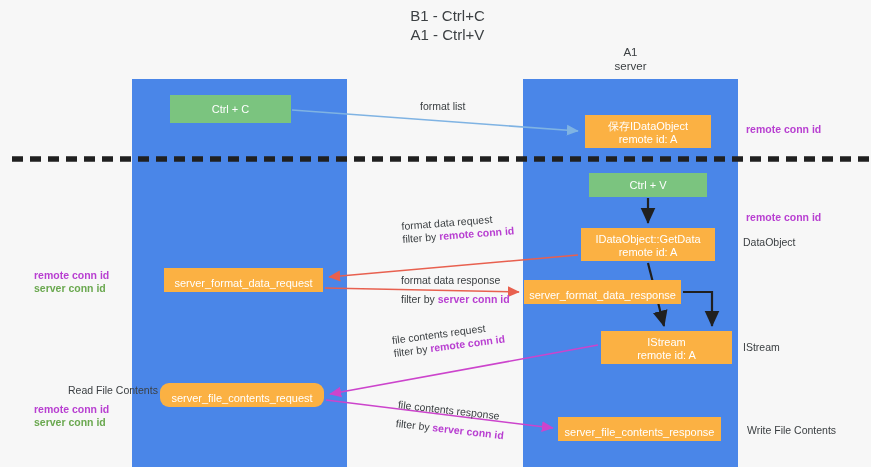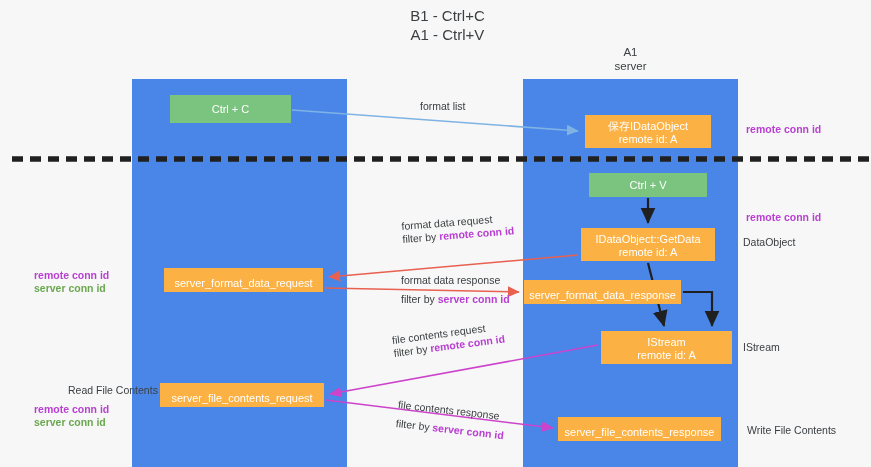--- a/index.html
+++ b/index.html
@@ -69,21 +69,21 @@
   .box .l2 { display: block; }
 
   
   #box-ctrlc     { left: 158px; top: 95px;  width: 121px; height: 28px; }
   #box-save-ido  { left: 573px; top: 115px; width: 126px; height: 33px; }
   #box-ctrlv     { left: 577px; top: 173px; width: 118px; height: 24px; }
   #box-getdata   { left: 569px; top: 228px; width: 134px; height: 33px; }
   #box-sfdreq    { left: 152px; top: 268px; width: 159px; height: 24px; }
   #box-sfdresp   { left: 512px; top: 280px; width: 157px; height: 24px; }
   #box-istream   { left: 589px; top: 331px; width: 131px; height: 33px; }
-  #box-sfcreq    { left: 148px; top: 383px; width: 164px; height: 24px; }
+  #box-sfcreq    { left: 148px; top: 383px; width: 164px; height: 24px; border-radius: 9px; }
   #box-sfcresp   { left: 546px; top: 417px; width: 163px; height: 24px; }
 
   
   #divider {
     position: absolute;
     left: 0; top: 156px;
     width: 871px; height: 6px;
   }
 
   

